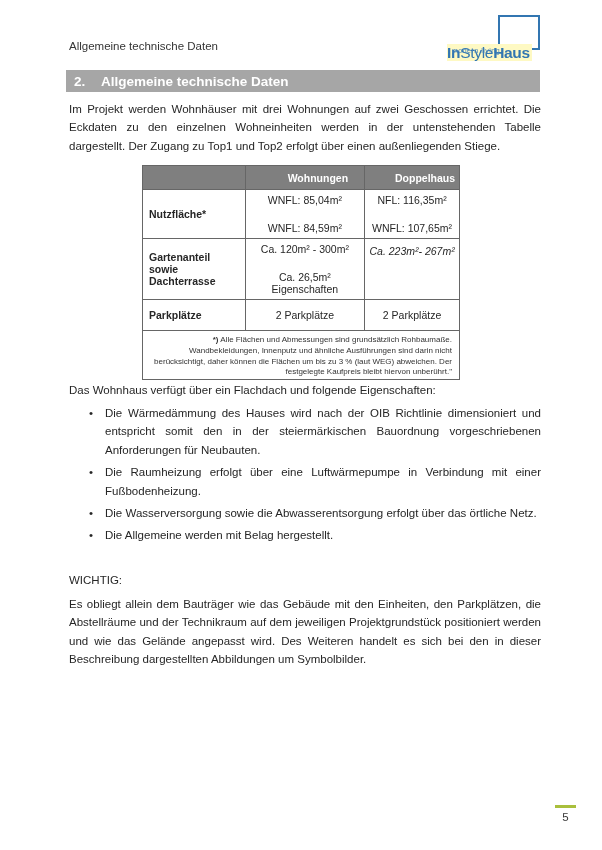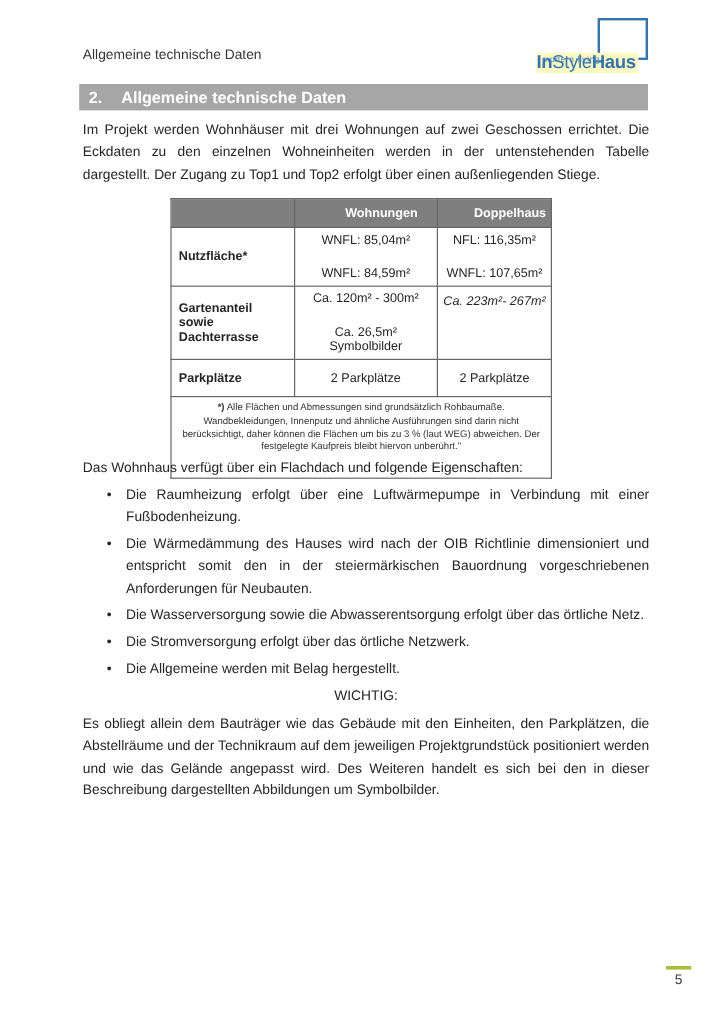--- a/index.html
+++ b/index.html
@@ -49,21 +49,21 @@
   .section-bar .num { margin-left: 8px; width: 27px; }
 
   
   .para {
     position: absolute; left: 69px; width: 472px;
     font-size: 11.5px; line-height: 18.4px;
     text-align: justify; color: #262626;
   }
   .p-intro    { top: 100px; }
   .p-features { top: 381px; text-align: left; }
-  .p-wichtig  { top: 571px; text-align: center; }
+  .p-wichtig  { top: 571px; text-align: left; }
   .p-final    { top: 595px; }
 
   
   .bullets {
     position: absolute; left: 87px; top: 404px; width: 454px;
     list-style: none;
   }
   .bullets li {
     position: relative;
     padding-left: 18px;
@@ -99,21 +99,21 @@
   td.val { text-align: center; vertical-align: middle; padding: 4px 2px; }
   td.w { width: 120px; } td.d { width: 95px; }
   td.val .line + .line { margin-top: 16px; }
   td.val-top { vertical-align: top; padding-top: 6px; font-style: italic; }
   .row-nutz  td { height: 40px; }
   .row-gart  td { height: 41px; }
   .row-park  td { height: 31px; }
   .row-raum  td { height: 22px; }
   td.footnote {
     font-size: 8px; line-height: 10.8px;
-    padding: 4px 7px 20px 7px; text-align: center; color: #333333;
+    padding: 4px 7px 1px 7px; text-align: right; color: #333333;
   }
   td.footnote .mark { font-weight: bold; }
 
   
   .footer-rule {
     position: absolute; left: 555px; top: 805px;
     width: 21px; height: 2.5px; background: #a9bf3c;
   }
   .page-number {
     position: absolute; left: 551px; top: 811px;
@@ -154,21 +154,21 @@
     </td>
     <td class="val d">
       <div class="line">NFL: 116,35m²</div>
       <div class="line">WNFL: 107,65m²</div>
     </td>
   </tr>
   <tr class="row-gart">
     <td class="label">Gartenanteil sowie Dachterrasse</td>
     <td class="val w">
       <div class="line">Ca. 120m² - 300m²</div>
-      <div class="line">Ca. 26,5m² Symbolbilder</div>
+      <div class="line">Ca. 26,5m² Eigenschaften</div>
     </td>
     <td class="val d val-top">
       <div class="line">Ca. 223m²- 267m²</div>
     </td>
   </tr>
   <tr class="row-park">
     <td class="label">Parkplätze</td>
     <td class="val w">
       <div class="line">2 Parkplätze</div>
     </td>
@@ -178,24 +178,23 @@
   </tr>
   <tr>
     <td class="footnote" colspan="3"><span class="mark">*)</span><span> Alle Flächen und Abmessungen sind grundsätzlich Rohbaumaße. Wandbekleidungen, Innenputz und ähnliche Ausführungen sind darin nicht berücksichtigt, daher können die Flächen um bis zu 3 % (laut WEG) abweichen. Der festgelegte Kaufpreis bleibt hiervon unberührt."</span></td>
   </tr>
 </tbody>
   </table>
 
 <div class="para p-features">Das Wohnhaus verfügt über ein Flachdach und folgende Eigenschaften:</div>
 
 <ul class="bullets">
+  <li>Die Wärmedämmung des Hauses wird nach der OIB Richtlinie dimensioniert und entspricht somit den in der steiermärkischen Bauordnung vorgeschriebenen Anforderungen für Neubauten.</li>
   <li>Die Raumheizung erfolgt über eine Luftwärmepumpe in Verbindung mit einer Fußbodenheizung.</li>
-  <li>Die Wärmedämmung des Hauses wird nach der OIB Richtlinie dimensioniert und entspricht somit den in der steiermärkischen Bauordnung vorgeschriebenen Anforderungen für Neubauten.</li>
   <li>Die Wasserversorgung sowie die Abwasserentsorgung erfolgt über das örtliche Netz.</li>
-  <li>Die Stromversorgung erfolgt über das örtliche Netzwerk.</li>
   <li>Die Allgemeine werden mit Belag hergestellt.</li>
 </ul>
 
 <div class="para p-wichtig">WICHTIG:</div>
 <div class="para p-final">Es obliegt allein dem Bauträger wie das Gebäude mit den Einheiten, den Parkplätzen, die Abstellräume und der Technikraum auf dem jeweiligen Projektgrundstück positioniert werden und wie das Gelände angepasst wird. Des Weiteren handelt es sich bei den in dieser Beschreibung dargestellten Abbildungen um Symbolbilder.</div>
 
 <div class="footer-rule"></div>
 <div class="page-number">5</div>
 
 </body></html>

